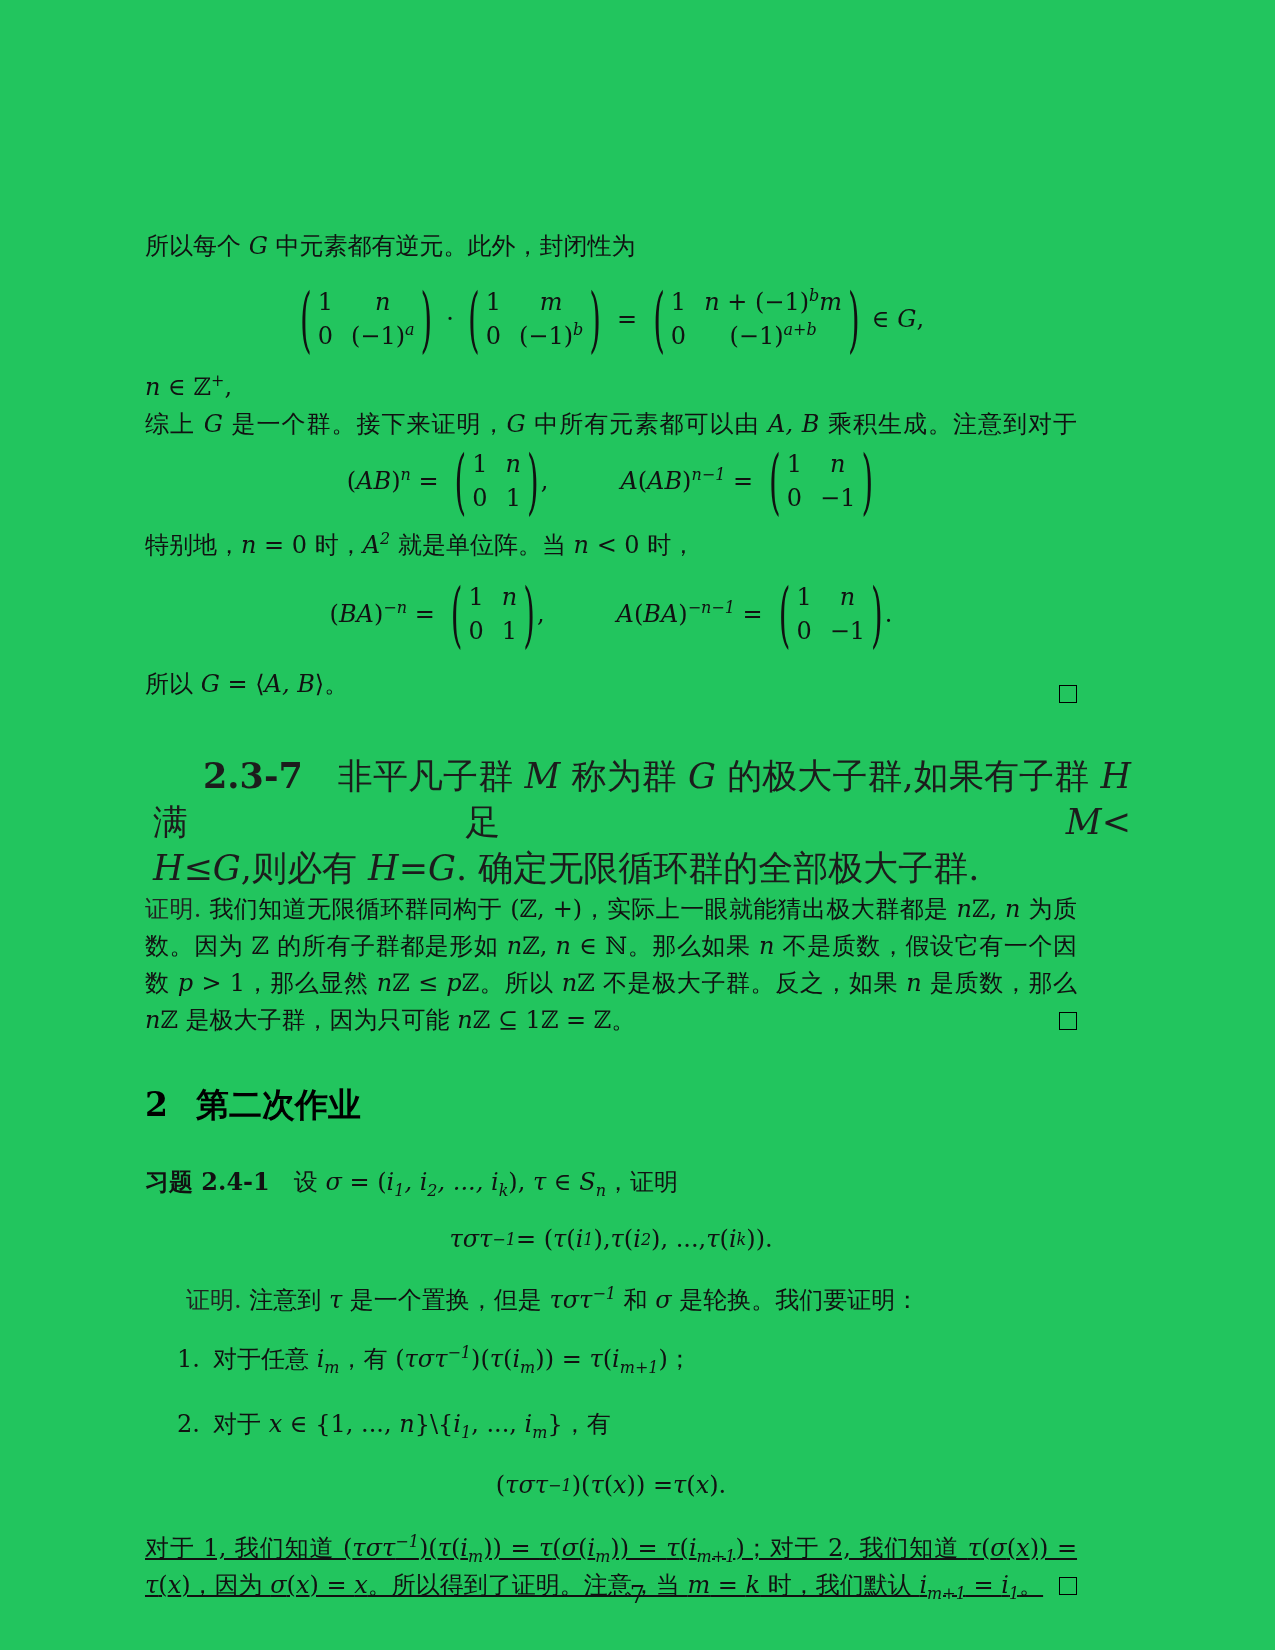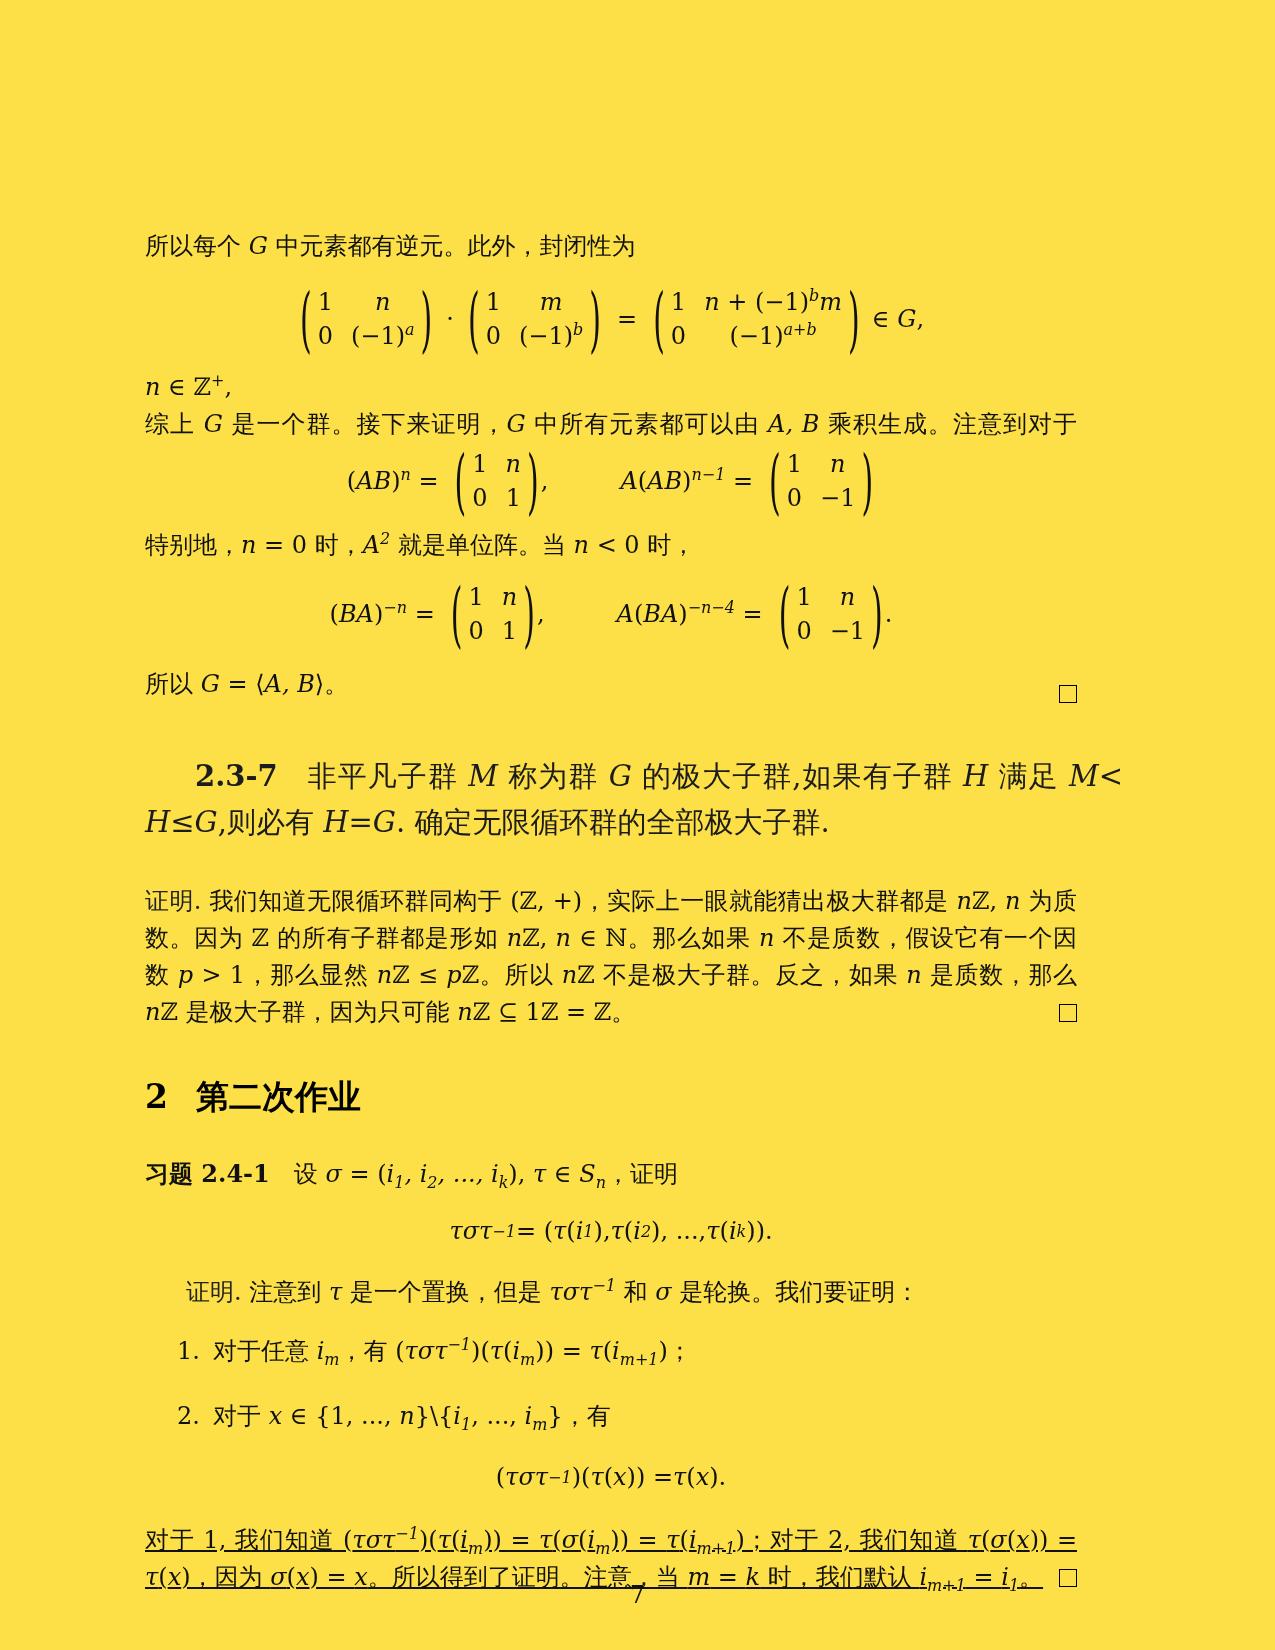--- a/index.html
+++ b/index.html
@@ -1,19 +1,19 @@
 <!DOCTYPE html>
 <html><head>
 <meta charset="utf-8">
 <style>
   html,body{margin:0;padding:0;background:#ffffff;}
   .page{
     position:relative;
     width:1275px;height:1650px;
-    background:#fde047;
+    background:#22c55e;
     box-sizing:border-box;
     padding:228px 198px 0 145px;
     font-family:"DejaVu Serif","DejaVu Sans",serif;
     font-size:24px;line-height:37px;color:#111;
   }
   .para{text-align:justify;}
   .para-rel{position:relative;}
   .math{font-style:italic;font-family:"DejaVu Serif","DejaVu Sans",serif;}
   .bold{font-weight:700;}
   .kai{font-weight:400;color:#222;}
@@ -25,22 +25,23 @@
   .cells{display:inline-grid;grid-template-columns:auto auto;column-gap:18px;row-gap:0;justify-items:center;line-height:34px;padding:0 4px;}
   .opdot{padding:0 12px;}
   .opeq{padding:0 14px;}
   .eqgap{width:72px;}
   .lhs{margin-right:14px;}
   .qed{width:16px;height:16px;border:1.6px solid #000;display:inline-block;}
   .qed-abs{position:absolute;right:0;bottom:9px;}
   .line-flush{text-align:justify;text-align-last:justify;}
   .scanblock{
     width:978px;color:#1c1c1c;
-    font-size:29px;line-height:46px;
+    font-size:35px;line-height:46px;
     filter:blur(0.35px);
+    margin-left:8px;
   }
   .scan-line1{text-align:justify;text-align-last:justify;text-indent:50px;}
   .heading{font-weight:700;font-size:33px;line-height:40px;display:flex;gap:28px;color:#000;}
   .listitem{display:flex;margin-left:32px;}
   .listlabel{width:36px;flex:0 0 36px;}
   .listbody{flex:1;}
   .footer{position:absolute;left:0;right:0;bottom:36px;text-align:center;font-size:24px;}
 </style>
 </head>
 <body>
@@ -124,21 +125,21 @@
         <span class="cells">
           <span><span>1</span></span>
           <span><span class="math">n</span></span>
           <span><span>0</span></span>
           <span><span>1</span></span>
         </span>
         <span class="paren">)</span>
       </span>
     <span><span>,</span></span>
     <span class="eqgap"></span>
-    <span class="lhs"><span class="math">A</span><span>(</span><span class="math">BA</span><span>)</span><sup class="sup">−n−4</sup><span> =</span></span>
+    <span class="lhs"><span class="math">A</span><span>(</span><span class="math">BA</span><span>)</span><sup class="sup">−n−1</sup><span> =</span></span>
     <span class="mat">
         <span class="paren">(</span>
         <span class="cells">
           <span><span>1</span></span>
           <span><span class="math">n</span></span>
           <span><span>0</span></span>
           <span><span>−1</span></span>
         </span>
         <span class="paren">)</span>
       </span>
@@ -148,21 +149,21 @@
   <div style="display:flex;justify-content:space-between;align-items:flex-end;margin-top:18px;">
     <span><span>所以 </span><span class="math">G</span><span> = ⟨</span><span class="math">A, B</span><span>⟩。</span></span>
     <span class="qed"></span>
   </div>
 
   <div class="scanblock" style="margin-top:50px;">
     <div class="scan-line1"><span class="bold">2.3-7</span><span> 非平凡子群 </span><span class="math">M</span><span> 称为群 </span><span class="math">G</span><span> 的极大子群,如果有子群 </span><span class="math">H</span><span> 满足 </span><span class="math">M</span><span>&lt;</span></div>
     <div><span class="math">H</span><span>≤</span><span class="math">G</span><span>,则必有 </span><span class="math">H</span><span>=</span><span class="math">G</span><span>. 确定无限循环群的全部极大子群.</span></div>
   </div>
 
-  <div class="para para-rel" style="margin-top:38px;">
+  <div class="para para-rel" style="">
     <span><span class="kai">证明.</span><span> 我们知道无限循环群同构于 (ℤ, +)，实际上一眼就能猜出极大群都是 </span><span class="math">n</span><span>ℤ, </span><span class="math">n</span><span> 为质数。因为 ℤ 的所有子群都是形如 </span><span class="math">n</span><span>ℤ, </span><span class="math">n</span><span> ∈ ℕ。那么如果 </span><span class="math">n</span><span> 不是质数，假设它有一个因数 </span><span class="math">p</span><span> &gt; 1，那么显然 </span><span class="math">n</span><span>ℤ ≤ </span><span class="math">p</span><span>ℤ。所以 </span><span class="math">n</span><span>ℤ 不是极大子群。反之，如果 </span><span class="math">n</span><span> 是质数，那么 </span><span class="math">n</span><span>ℤ 是极大子群，因为只可能 </span><span class="math">n</span><span>ℤ ⊆ 1ℤ = ℤ。</span></span>
     <span class="qed qed-abs"></span>
   </div>
 
   <div class="heading" style="margin-top:46px;">
     <span>2</span>
     <span>第二次作业</span>
   </div>
 
   <div class="para" style="margin-top:38px;"><span class="bold">习题 2.4-1</span><span> 设 </span><span class="math">σ</span><span> = (</span><span class="math">i</span><sub class="sub">1</sub><span class="math">, i</span><sub class="sub">2</sub><span class="math">, ..., i</span><sub class="sub">k</sub><span>), </span><span class="math">τ</span><span> ∈ </span><span class="math">S</span><sub class="sub">n</sub><span>，证明</span></div>

